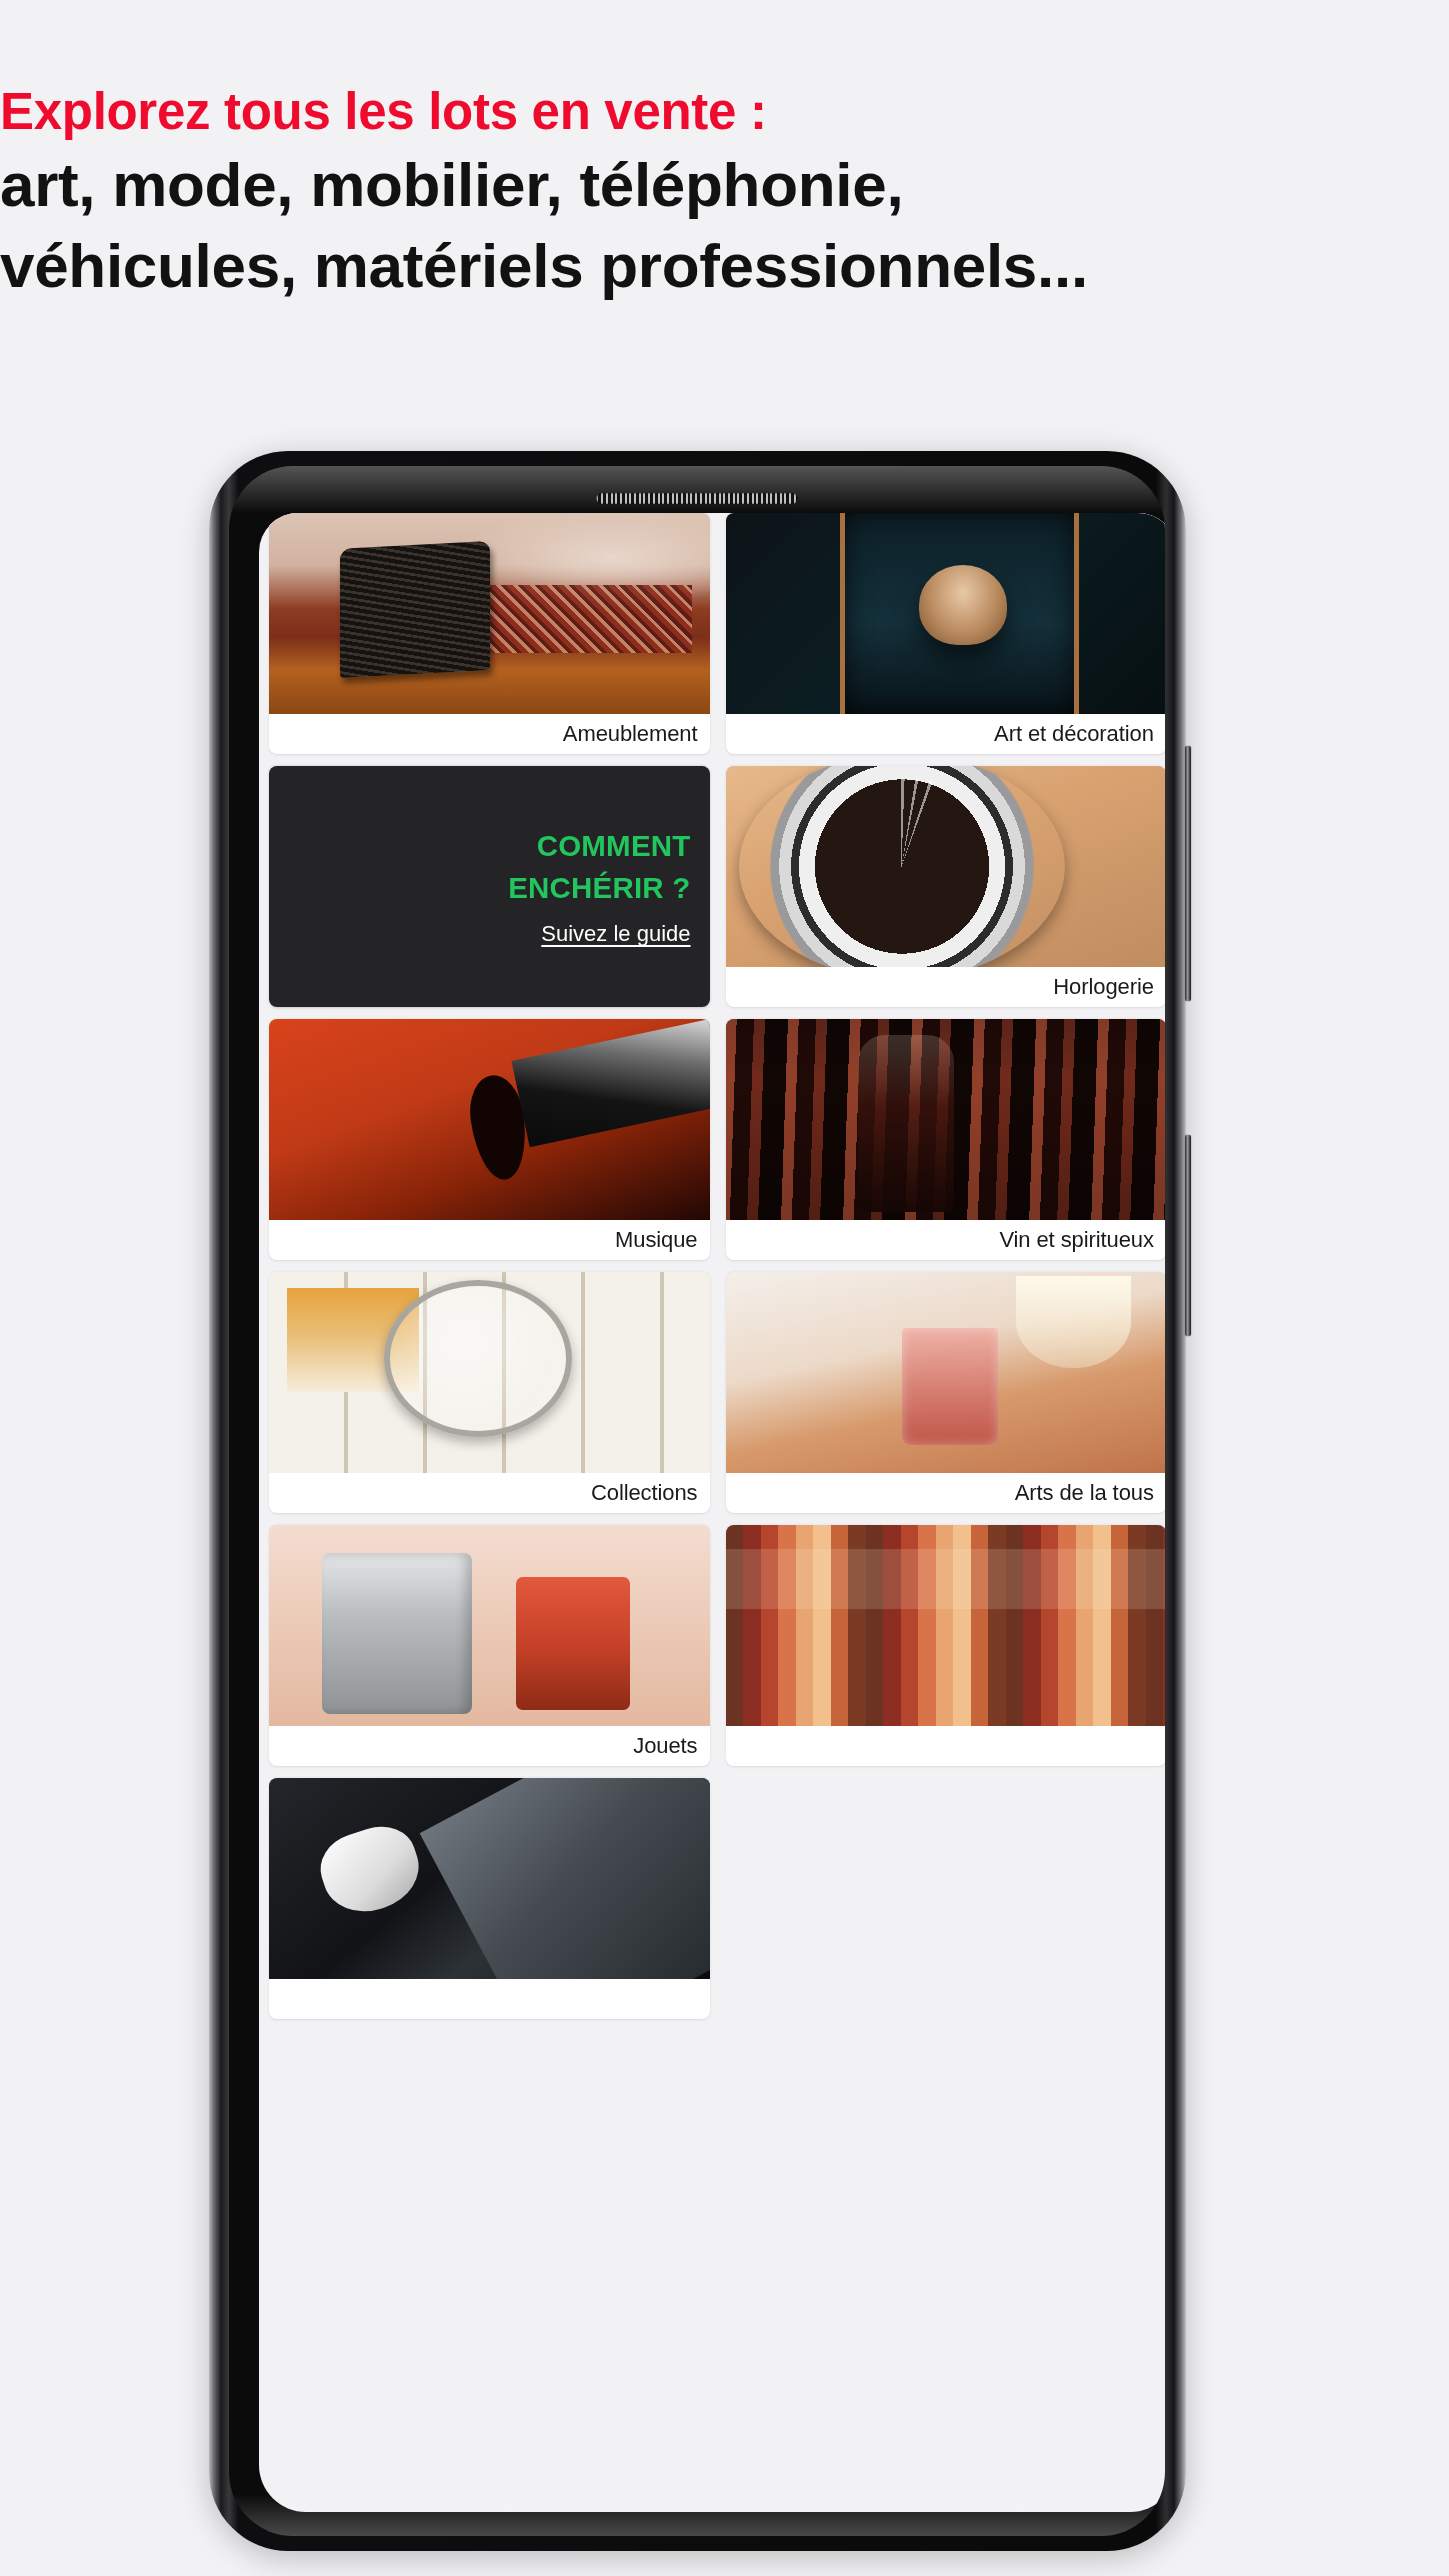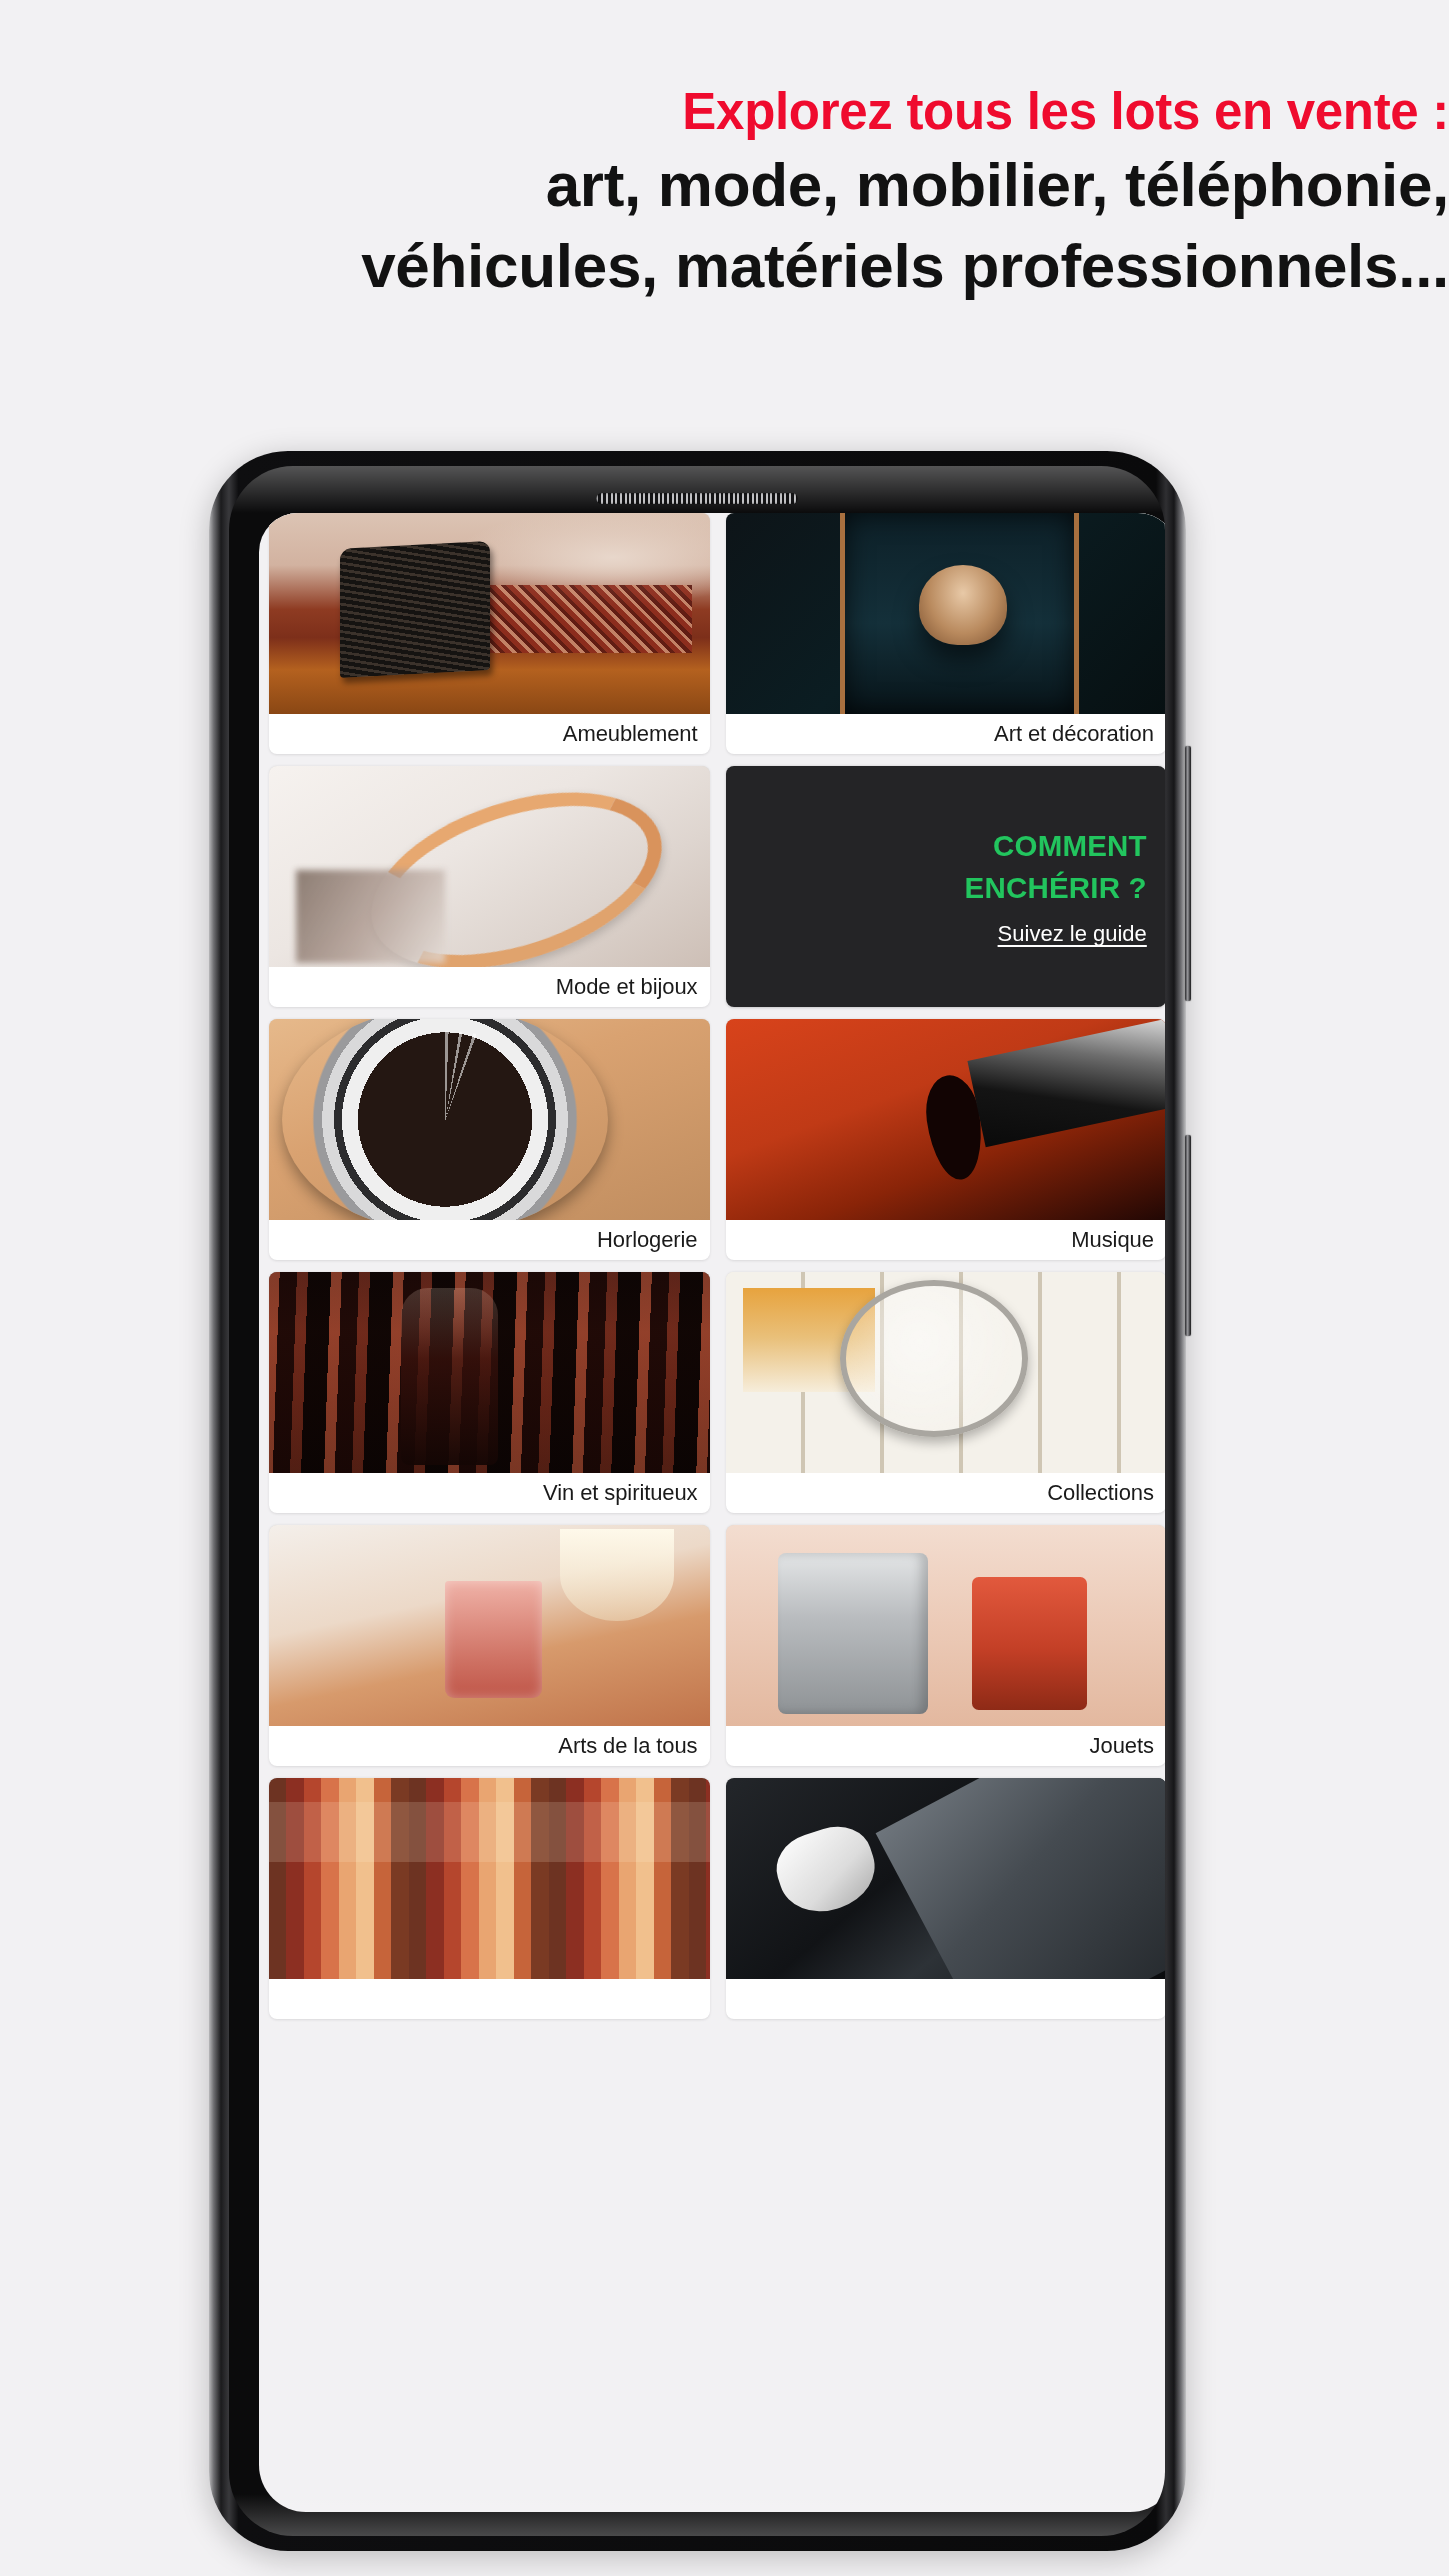--- a/index.html
+++ b/index.html
@@ -11,21 +11,21 @@
     font-family: "Liberation Sans", sans-serif;
     overflow: hidden;
   }
 
   
   .headline {
     position: absolute;
     top: 79px;
     left: 0;
     width: 1449px;
-    text-align: right;
+    text-align: left;
     line-height: 1.30;
   }
   .headline-line {
     display: block;
     font-size: 62px;
     font-weight: 700;
     color: #121212;
     letter-spacing: -0.3px;
   }
   .headline-line.accent {
@@ -409,28 +409,20 @@
 
         <div class="card">
           <div class="card-photo">
             <div class="ph ph-art"></div>
           </div>
           <div class="card-label-bar">
             <span class="card-label">Art et décoration</span>
           </div>
         </div>
 
-        <div class="card">
-          <div class="card-photo">
-            <div class="ph ph-jewel"></div>
-          </div>
-          <div class="card-label-bar">
-            <span class="card-label">Mode et bijoux</span>
-          </div>
-        </div>
 
         <div class="card promo">
           <div class="promo-title">
             <span>COMMENT</span><br>
             <span>ENCHÉRIR ?</span>
           </div>
           <a class="promo-link" href="#">Suivez le guide</a>
         </div>
 
         <div class="card">

